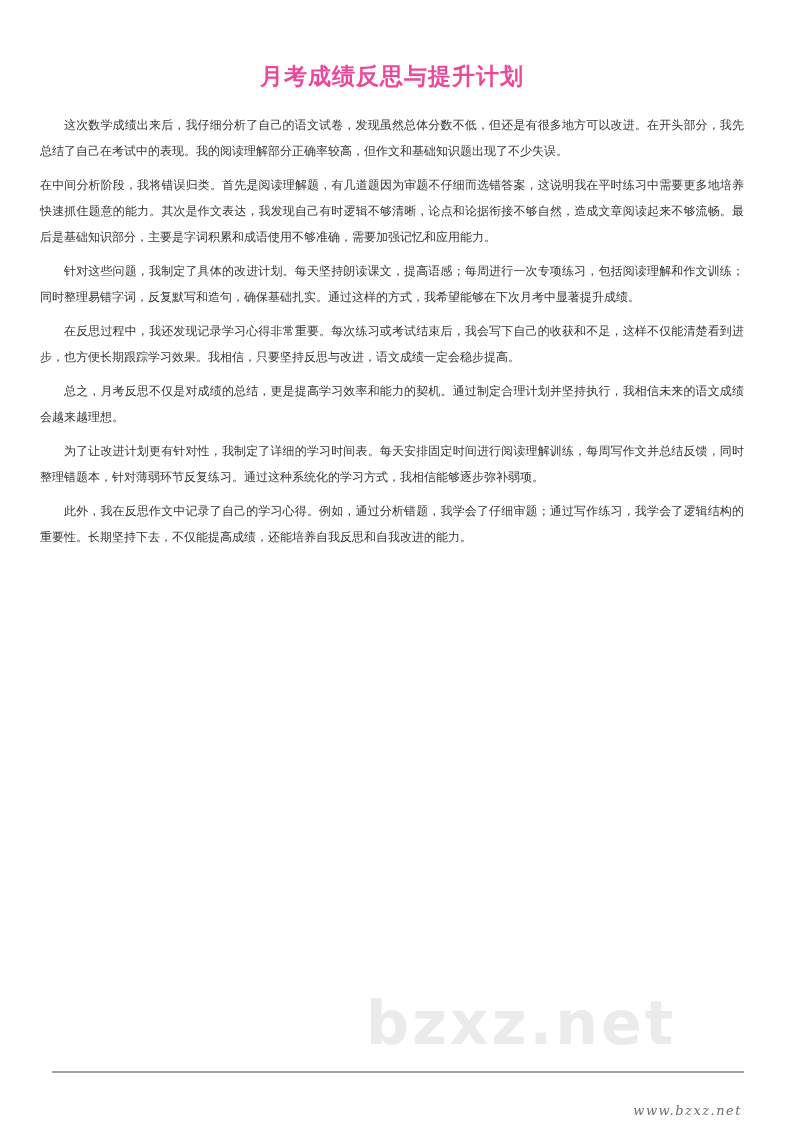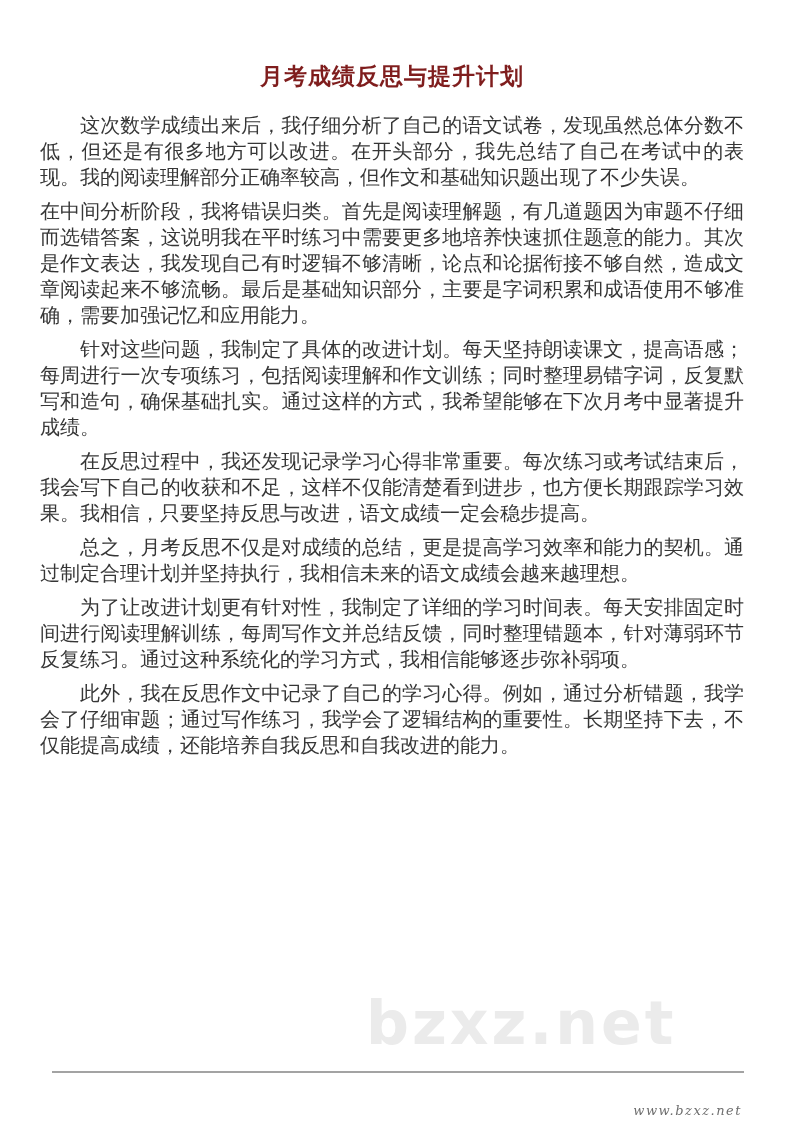--- a/index.html
+++ b/index.html
@@ -31,27 +31,27 @@
     width: 704px;
     z-index: 2;
     color: #363636;
   }
   .doc-title {
     margin: 62px 0 0 0;
     font-size: 23px;
     font-weight: bold;
     line-height: 30px;
     text-align: center;
-    color: #7f1d1d;
+    color: #ec4899;
     letter-spacing: 1px;
   }
   .doc-title.second { margin-top: 92px; }
   .para {
     margin: 8px 0 0 0;
-    font-size: 20px;
+    font-size: 12px;
     line-height: 26px;
     text-align: justify;
     text-justify: inter-ideograph;
   }
   .doc-title + .para { margin-top: 20px; }
   .para.indent { text-indent: 2em; }
   .footer-rule {
     position: absolute;
     left: 52px;
     top: 1071px;

